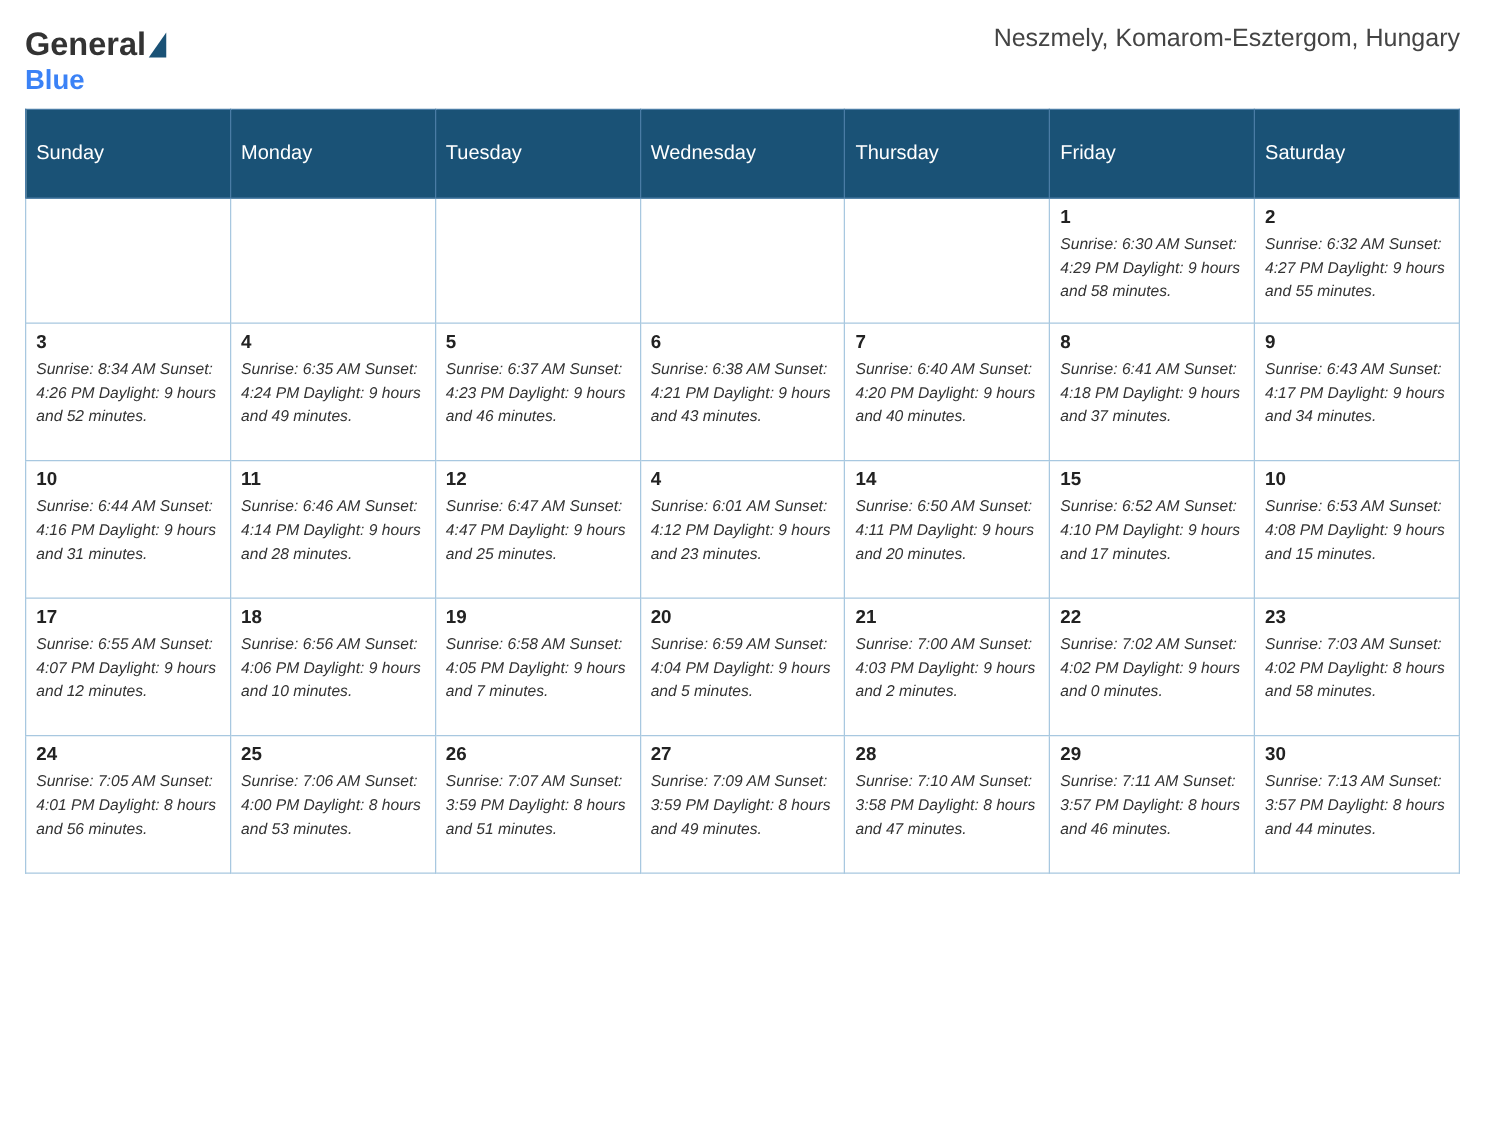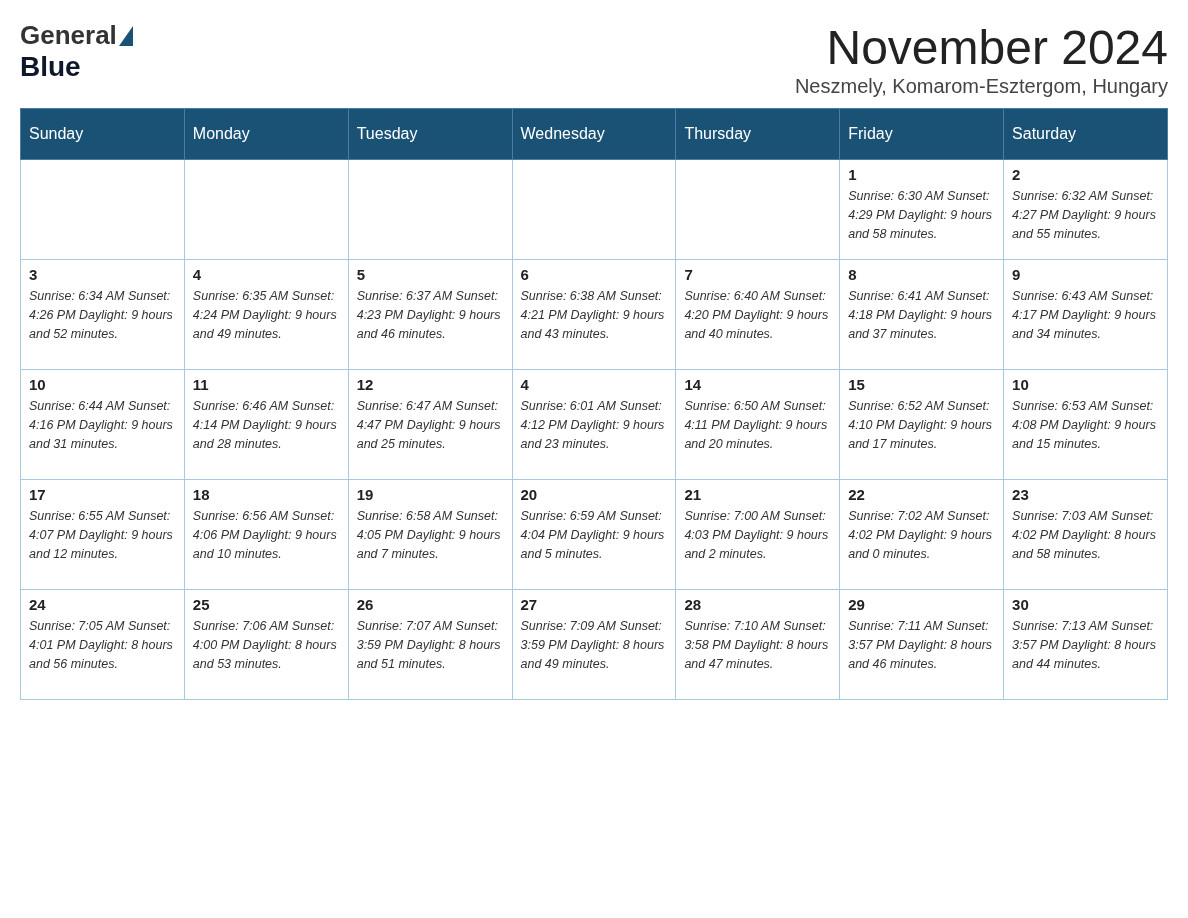--- a/index.html
+++ b/index.html
@@ -36,22 +36,22 @@
       width: 0;
       height: 0;
       border-left: 14px solid transparent;
       border-right: 0px solid transparent;
       border-bottom: 20px solid #1a5276;
       display: inline-block;
       margin: 0 2px;
       vertical-align: middle;
     }
     .logo-blue {
-      color: #0f172a;
-      font-size: 28px;
+      color: #3b82f6;
+      font-size: 22px;
       font-weight: bold;
     }
     .title-section {
       text-align: right;
     }
     .month-title {
       font-size: 48px;
       font-weight: normal;
       color: #222;
     }
@@ -61,21 +61,21 @@
       margin-left: 16px;
     }
     .calendar {
       width: 100%;
       border-collapse: collapse;
       border: 1px solid #5b8db8;
     }
     .calendar th {
       background-color: #1a5276;
       color: #fff;
-      padding: 16px 8px;
+      padding: 26px 8px;
       font-size: 16px;
       font-weight: normal;
       text-align: left;
       border: 1px solid #4a7ca5;
     }
     .calendar td {
       vertical-align: top;
       padding: 6px 8px;
       border: 1px solid #a8c8e0;
       width: 14.28%;
@@ -109,21 +109,20 @@
 
 <div class="header">
   <div class="logo">
     <div class="logo-text">
       <span class="logo-general">General</span>
       <span class="logo-triangle"></span>
     </div>
     <span class="logo-blue">Blue</span>
   </div>
   <div class="title-section">
-    <div class="month-title">November 2024</div>
     <div class="location-title">Neszmely, Komarom-Esztergom, Hungary</div>
   </div>
 </div>
 
 <table class="calendar">
   <thead>
     <tr>
     <th>Sunday</th>
         <th>Monday</th>
         <th>Tuesday</th>
@@ -149,21 +148,21 @@
         <td>
           <span class="day-number">2</span>
           <div class="day-info">Sunrise: 6:32 AM
 Sunset: 4:27 PM
 Daylight: 9 hours and 55 minutes.</div>
         </td>
       </tr>
       <tr>
         <td>
           <span class="day-number">3</span>
-          <div class="day-info">Sunrise: 6:34 AM
+          <div class="day-info">Sunrise: 8:34 AM
 Sunset: 4:26 PM
 Daylight: 9 hours and 52 minutes.</div>
         </td>
         <td>
           <span class="day-number">4</span>
           <div class="day-info">Sunrise: 6:35 AM
 Sunset: 4:24 PM
 Daylight: 9 hours and 49 minutes.</div>
         </td>
         <td>

